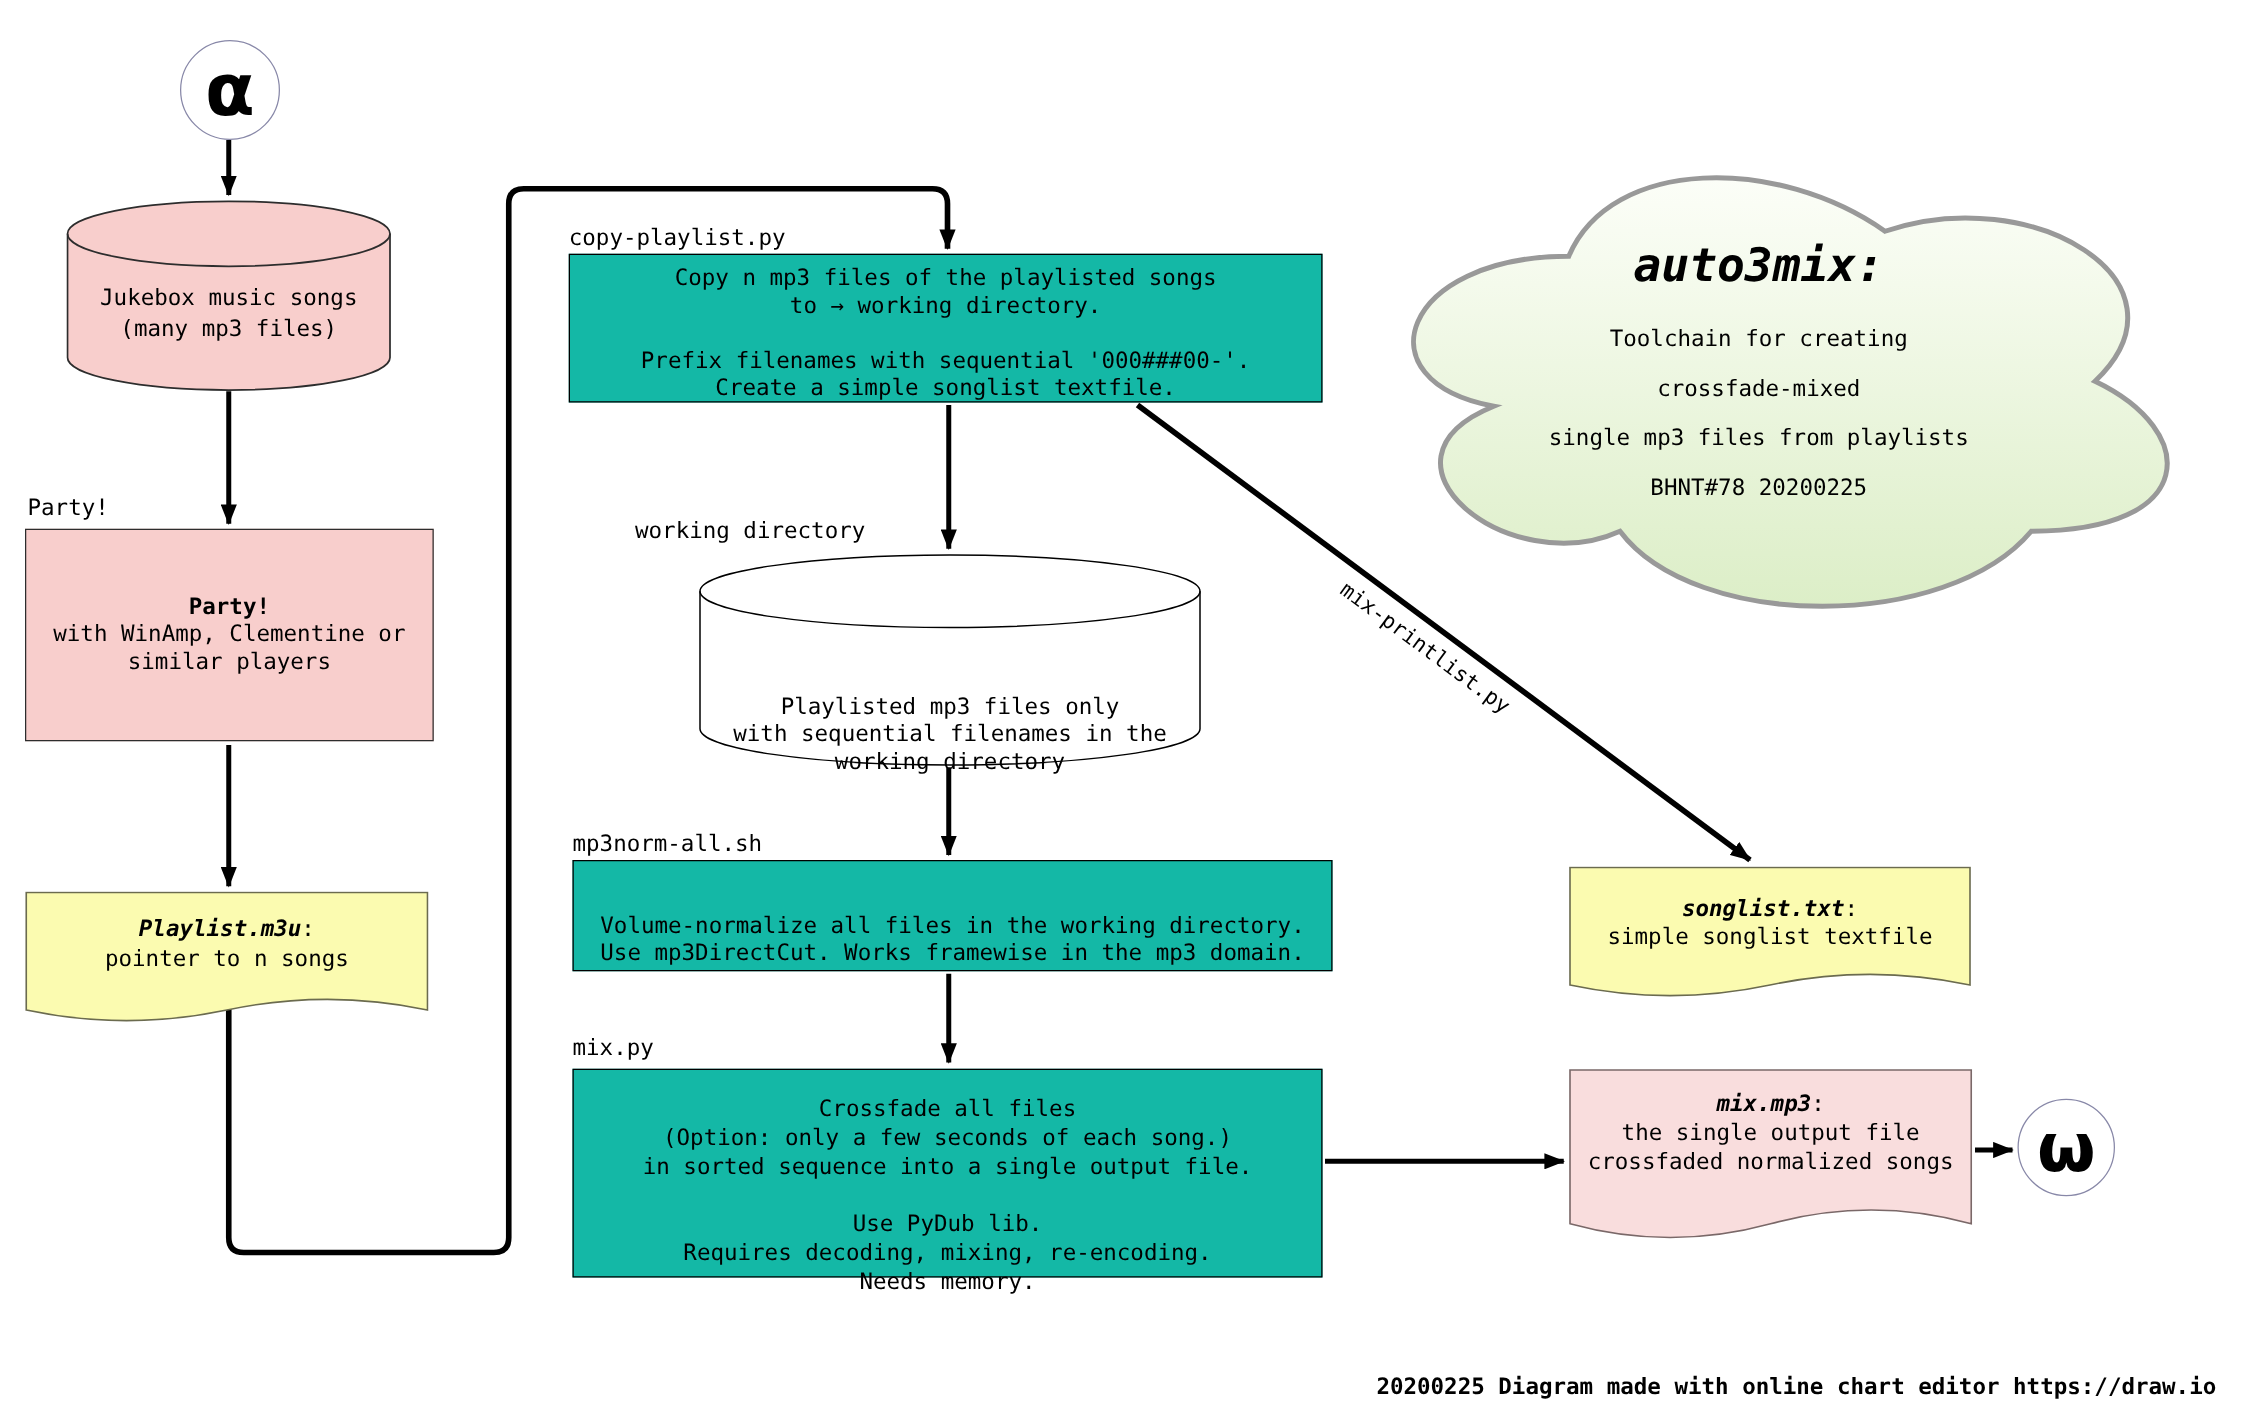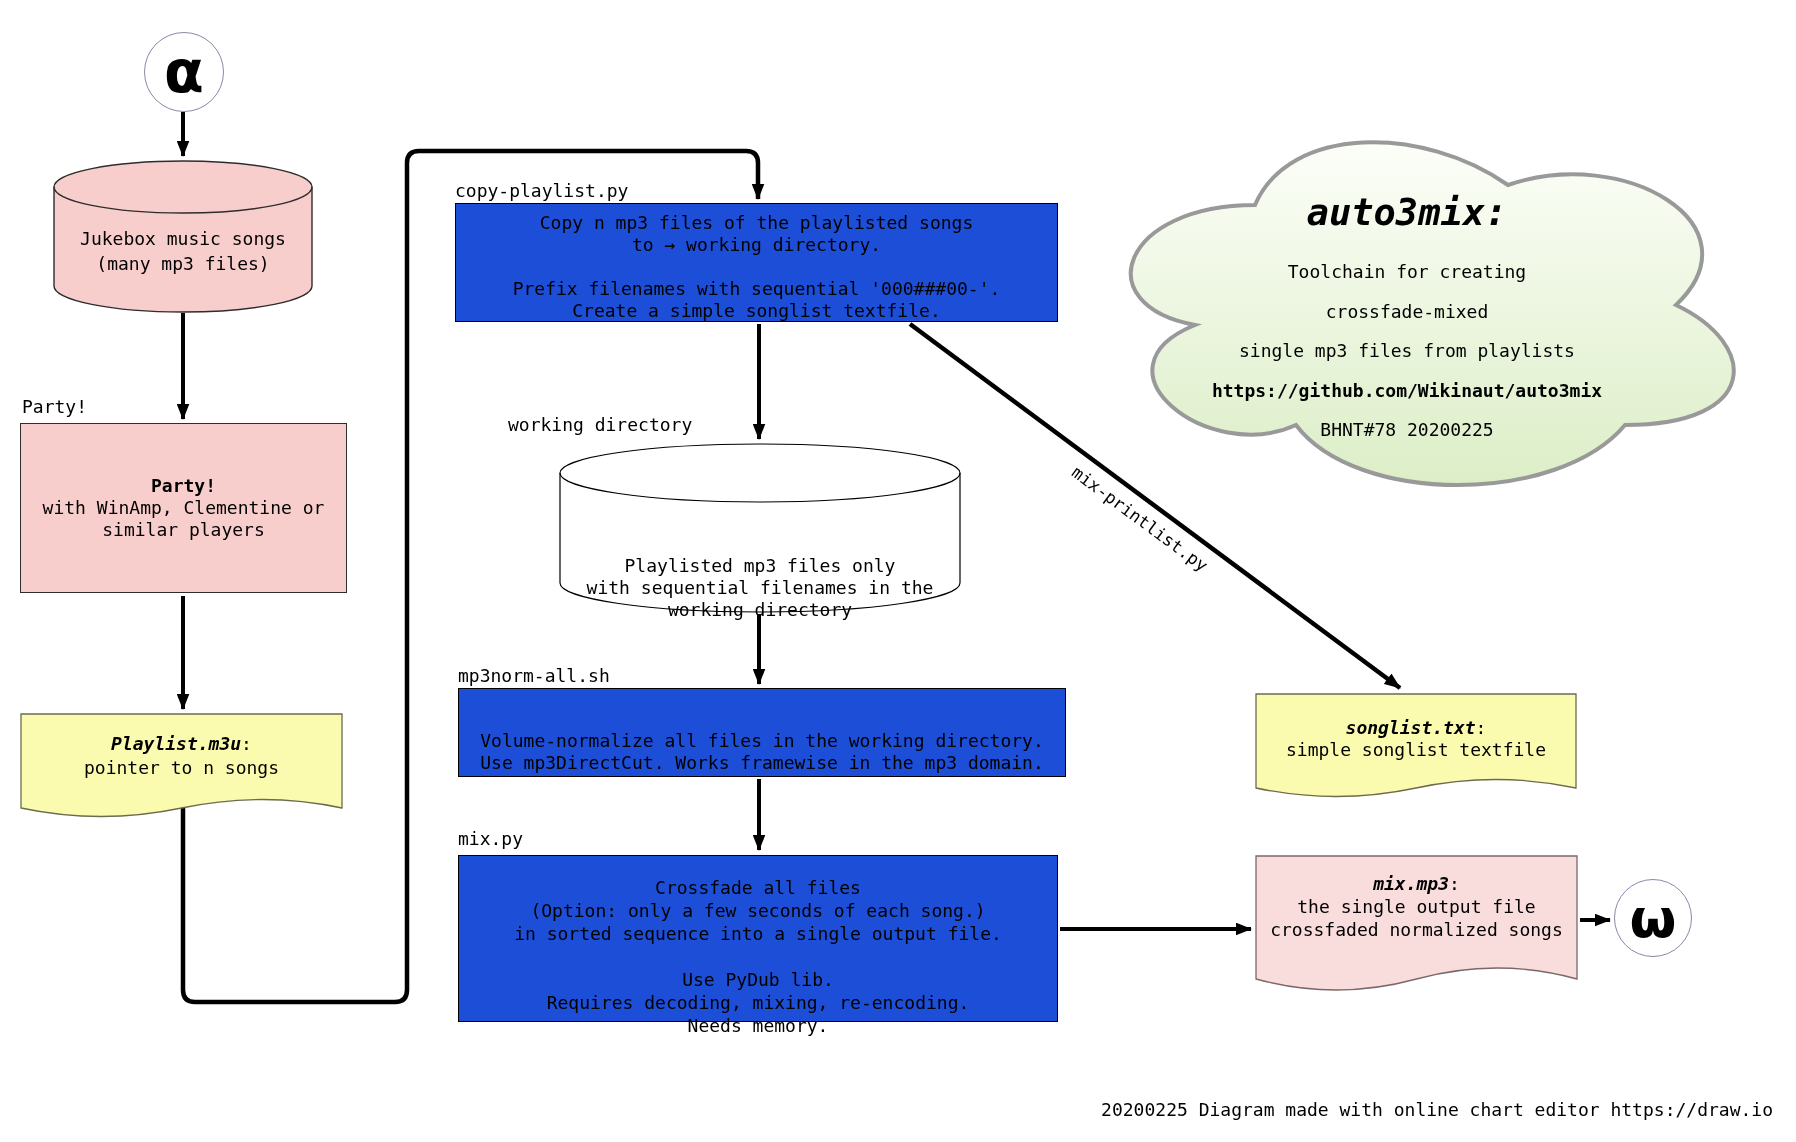--- a/index.html
+++ b/index.html
@@ -3,21 +3,21 @@
 <meta charset="utf-8">
 <style>
   html,body { margin:0; padding:0; background:#ffffff; }
   #canvas {
     position:relative; width:1796px; height:1142px; background:#ffffff;
     font-family:"DejaVu Sans Mono", monospace; color:#000; overflow:hidden;
   }
   .edges { position:absolute; left:0; top:0; pointer-events:none; }
   .node-label { position:absolute; font-size:18px; white-space:nowrap; }
   .box {
-    position:absolute; background:#1d4ed8; border:1.6px solid #000000;
+    position:absolute; background:#14b8a6; border:1.6px solid #000000;
     box-sizing:border-box; text-align:center; font-size:18px;
   }
   .box .ln { line-height:22px; min-height:22px; white-space:nowrap; }
   .pinkbox { background:#f8cecc; border:1.4px solid #2d2d2d; }
   .terminator {
     position:absolute; background:#ffffff; border:1.6px solid #8888a8; border-radius:50%;
     display:flex; align-items:center; justify-content:center;
     font-family:"DejaVu Sans", sans-serif; font-weight:bold;
   }
   .cyl-text, .doc-text { position:absolute; width:100%; text-align:center; font-size:18px; }
@@ -27,21 +27,21 @@
   .bi { font-weight:bold; font-style:italic; }
   .cloud-text { position:absolute; text-align:center; font-size:18px; }
   .cloud-title { font-size:37px; font-weight:bold; font-style:italic; }
   .cloud-line { line-height:39.5px; min-height:39.5px; white-space:nowrap; }
   .url-line { font-weight:bold; }
   .edge-label {
     position:absolute; font-size:17px; white-space:nowrap;
     transform-origin:left top;
   }
   .footer {
-    position:absolute; font-size:18px; white-space:nowrap;
+    position:absolute; font-size:18px; white-space:nowrap;font-weight:bold;
   }
 </style>
 </head>
 <body>
 
 <div id="canvas">
 
   <svg class="edges" width="1796" height="1142" viewBox="0 0 1796 1142">
     <defs>
       <marker id="arrow" markerUnits="userSpaceOnUse" markerWidth="17" markerHeight="13" refX="15.5" refY="6.5" orient="auto">
@@ -157,21 +157,20 @@
                C673,320 673,240 589,200
                C673,120 538,40 421,80
                C336,20 202,20 168,100 Z" fill="url(#cloudgrad)" stroke="#999999" stroke-width="4"></path>
     </svg>
     <div class="cloud-text" style="left:40px; top:86px; width:560px;">
       <div class="cloud-title">auto3mix:</div>
       <div style="height:18px;"></div>
       <div class="cloud-line">Toolchain for creating</div>
       <div class="cloud-line">crossfade-mixed</div>
       <div class="cloud-line">single mp3 files from playlists</div>
-      <div class="cloud-line url-line">https://github.com/Wikinaut/auto3mix</div>
       <div class="cloud-line">BHNT#78 20200225</div>
     </div>
   </div>
 
   <div class="shape-wrap" style="left:1255px; top:693px; width:322px; height:115px;">
     <svg width="322" height="115" viewBox="0 0 322 115">
       <path d="M1,1 L321,1 L321,95 Q241,78 161,95 Q81,112 1,95 Z" fill="#fbfbb0" stroke="#6b6b4f" stroke-width="1.3"></path>
     </svg>
     <div class="doc-text" style="top:24px; line-height:22px;">
       <div class="ln">

